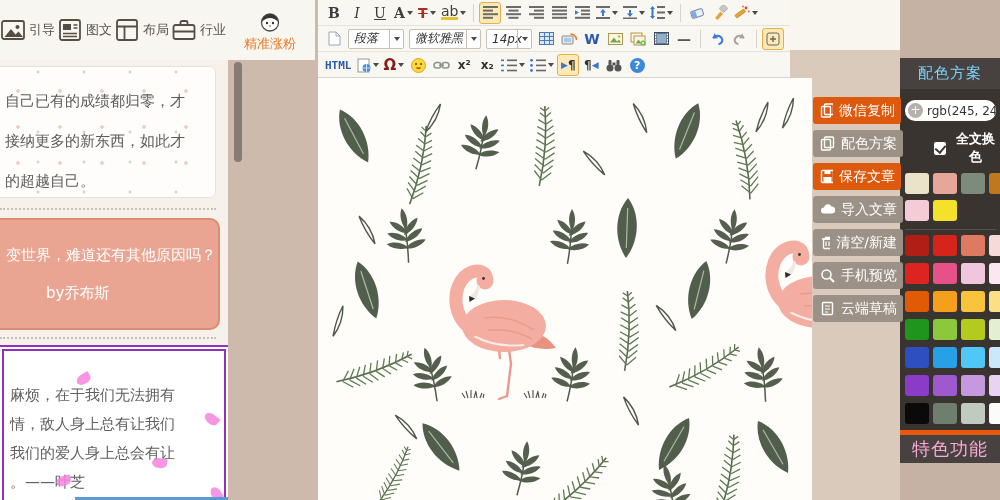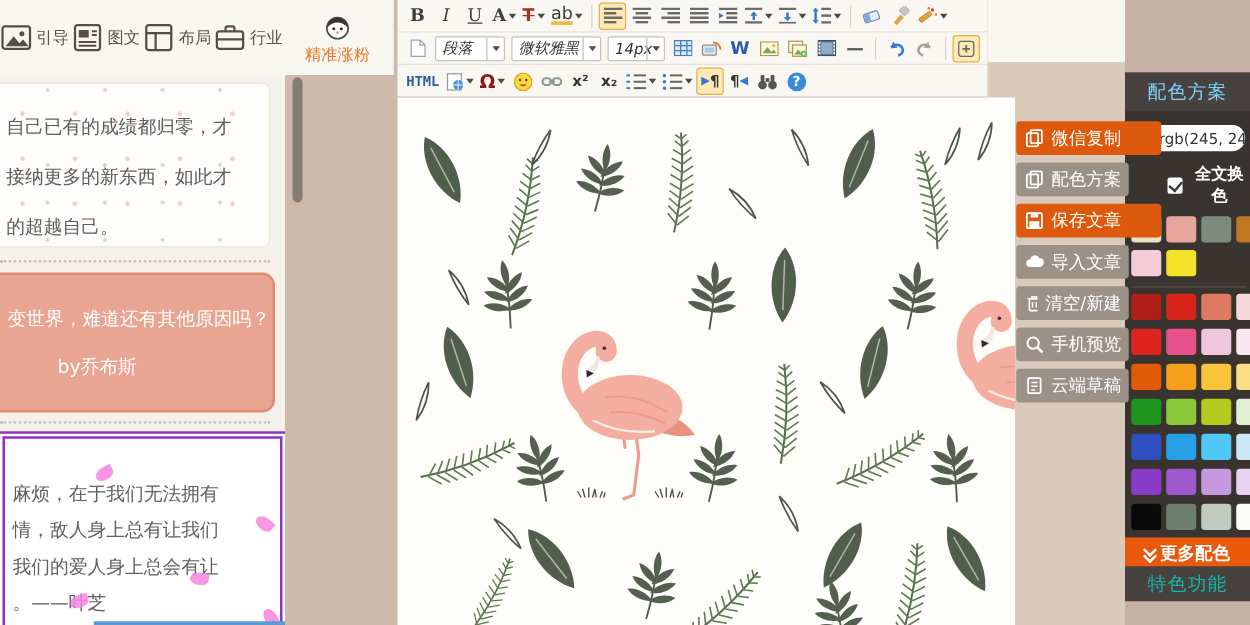--- a/index.html
+++ b/index.html
@@ -62,41 +62,41 @@
   .pil-arrow { font-size:9px; color:#3A78D0; }
   .help-circle { width:15px; height:15px; border-radius:50%; background:#3A8AD8; color:#FFF; font-size:11px; font-weight:bold; display:inline-flex; align-items:center; justify-content:center; }
 
   
   .canvas { left:318px; top:78px; width:494px; height:422px; background:#FEFDFA; z-index:3; cursor:text; }
 
   
   .actions { left:813px; top:0; width:94px; height:500px; z-index:7; pointer-events:none; }
   .act { position:absolute; left:0; height:27px; display:flex; align-items:center; gap:6px; padding:0 6px 0 7px; border:none; border-radius:3px; color:#FFF; font-size:14px; font-family:inherit; cursor:pointer; pointer-events:auto; white-space:nowrap; overflow:hidden; }
   .act.gray { width:90px; background:#9C9186; }
-  .act.orange { width:116px; background:#DC590E; }
+  .act.orange { width:88px; background:#DC590E; }
 
   
   .panel { left:900px; top:58px; width:100px; background:#393430; overflow:hidden; z-index:6; padding-bottom:5px; }
   .panel-header { height:31px; background:#474240; color:#7dd3fc; font-size:15px; display:flex; align-items:center; justify-content:center; letter-spacing:1px; }
   .color-input { margin:11px 4px 0 5px; width:91px; height:21px; background:#FFF; border-radius:10px; display:flex; align-items:center; gap:4px; padding-left:3px; overflow:hidden; cursor:text; }
   .plus-circle { min-width:15px; height:15px; border-radius:50%; background:#B5B0AA; color:#FFF; font-size:12px; line-height:14px; text-align:center; }
   .color-input .val { font-size:12px; color:#333; white-space:nowrap; }
   .check-row { margin:9px 0 0 22px; display:flex; align-items:center; gap:5px; cursor:pointer; background:none; border:none;padding-left:12px; }
   .checkbox { width:13px; height:13px; background:#FFF; border-radius:2px; position:relative; }
   .checkbox::after { content:""; position:absolute; left:3px; top:1px; width:5px; height:8px; border:solid #3A3A3A; border-width:0 2px 2px 0; transform:rotate(40deg); }
   .check-row span { color:#FFF; font-size:13px; font-weight:bold; }
   .swgrid { margin:7px 0 0 5px; display:grid; grid-template-columns:repeat(4,24px); column-gap:4px; row-gap:6px; }
   .swgrid.pal { row-gap:7px; margin-top:5px; }
   .sw { width:24px; height:21px; border-radius:3px; cursor:pointer; }
   .divider { margin:8px 4px 0 5px; border-top:1px solid #57504A; }
   .more-btn { margin-top:6px; width:100px; height:26px; background:#E8590C; border:none; color:#FFF; font-size:14px; font-weight:bold; display:flex; align-items:center; justify-content:center; gap:4px; cursor:pointer; font-family:inherit; }
   .chev { display:inline-block; width:8px; height:8px; position:relative; }
   .chev::before, .chev::after { content:""; position:absolute; left:0; width:6px; height:6px; border:solid #FFF; border-width:0 2px 2px 0; transform:rotate(45deg); }
   .chev::before { top:-3px; } .chev::after { top:2px; }
-  .featured { left:900px; top:435px; width:100px; height:28px; background:#474240; color:#14b8a6; font-size:15px; display:flex; align-items:center; justify-content:center; letter-spacing:1px; z-index:6;margin-top:18px; }
+  .featured { left:900px; top:435px; width:100px; height:28px; background:#474240; color:#f9a8d4; font-size:18px; display:flex; align-items:center; justify-content:center; letter-spacing:1px; z-index:6; }
 </style>
 </head>
 <body>
 
 <div class="app">
 
   <div class="abs cream-corner"></div>
   <div class="abs gap-strip"></div>
   <div class="abs right-col"></div>
 

